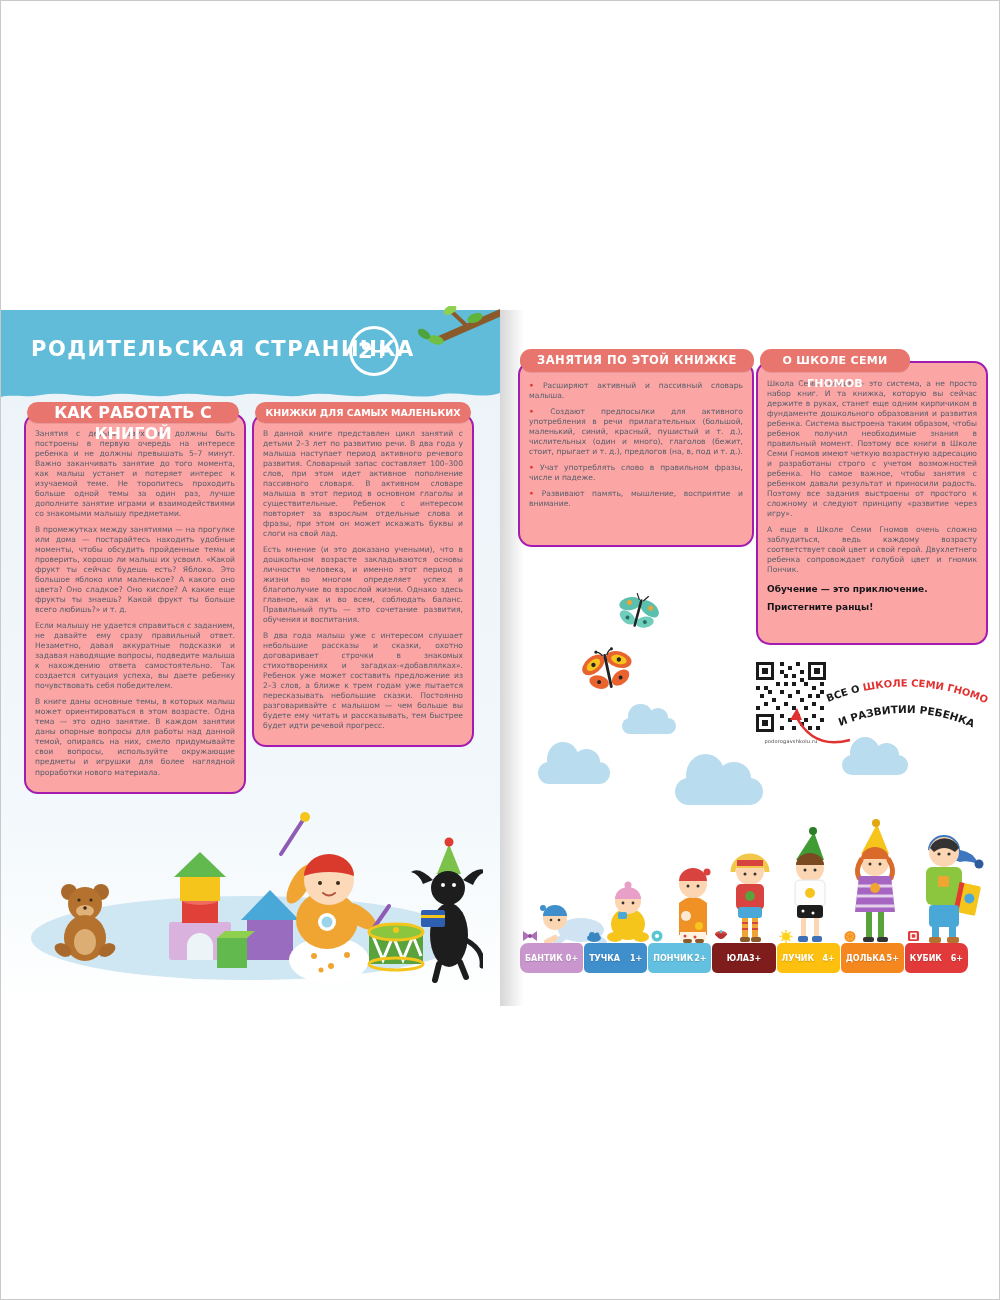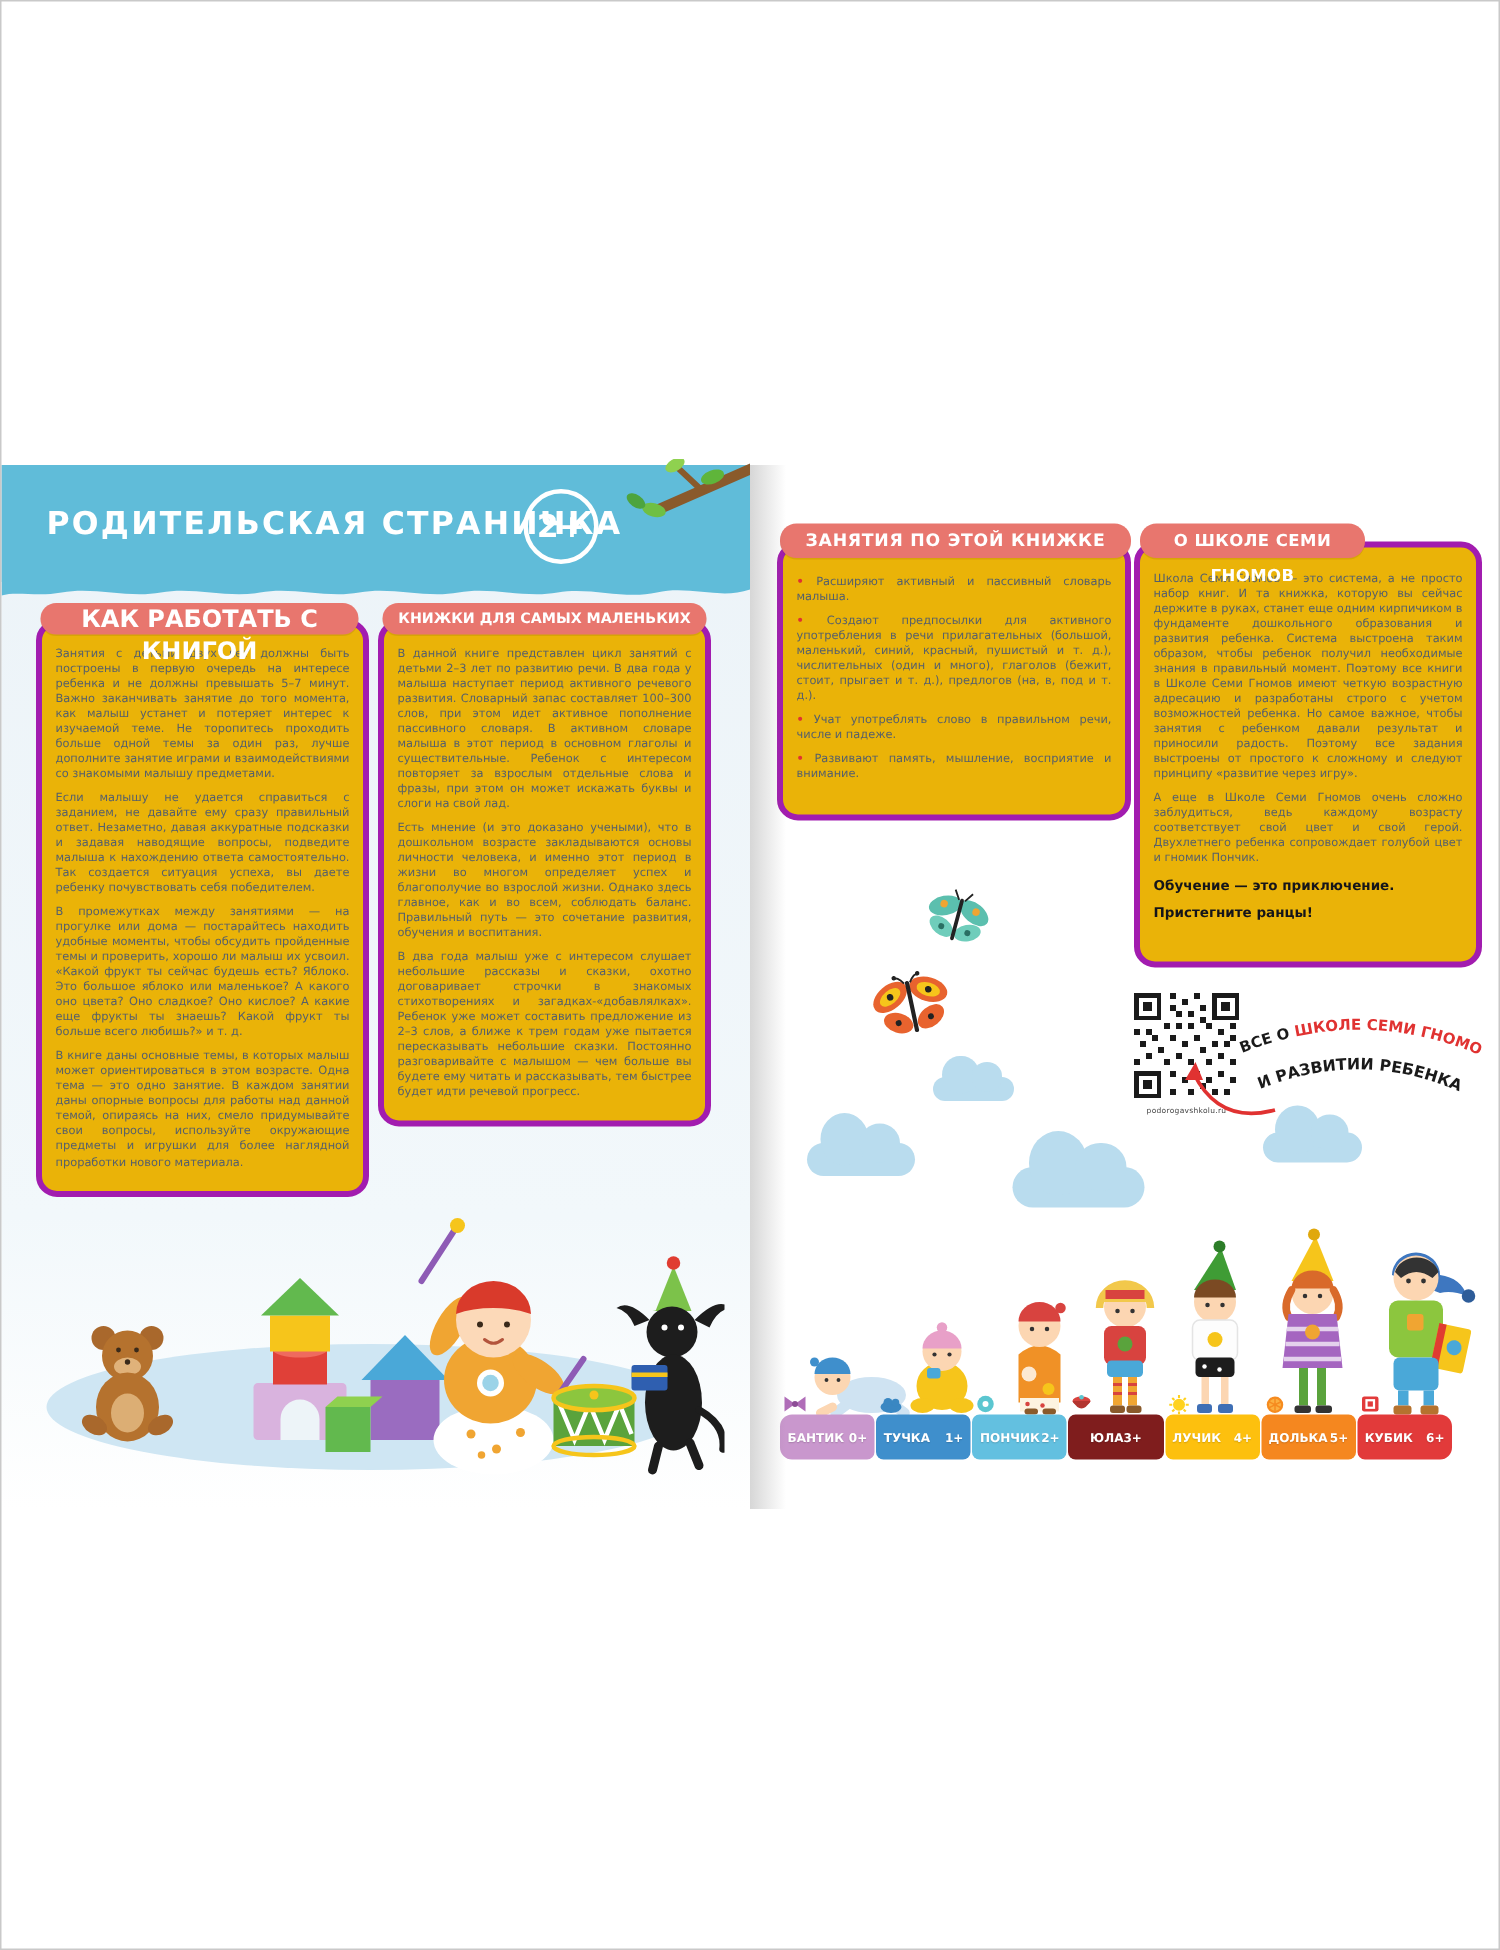--- a/index.html
+++ b/index.html
@@ -15,21 +15,21 @@
   .band-title{position:absolute;left:30px;top:0;height:78px;display:flex;align-items:center;
               color:#fff;font-size:21px;font-weight:bold;letter-spacing:1.5px;white-space:nowrap;}
   .age-badge{position:absolute;left:348px;top:16px;width:44px;height:44px;border:3px solid #fff;
              border-radius:50%;color:#fff;font-size:21px;font-weight:bold;text-align:center;line-height:44px;}
   .branch{position:absolute;right:0;top:-4px;z-index:2;}
 
   .pill{position:absolute;z-index:3;background:#e8766e;color:#fff;font-weight:bold;text-align:center;
         border-radius:11px;box-shadow:0 1px 0 rgba(0,0,0,.08);}
   .pill-l1{left:26px;top:92px;width:212px;height:21px;line-height:21px;font-size:16px;}
   .pill-l2{left:254px;top:92px;width:216px;height:21px;line-height:21px;font-size:9.5px;}
-  .tbox{position:absolute;background:#eab308;border:4px solid #a21caf;border-radius:14px;
+  .tbox{position:absolute;background:#fca5a5;border:2px solid #a21caf;border-radius:14px;
         padding:14px 9px 8px;box-sizing:border-box;color:#56606b;font-size:7.6px;line-height:1.32;
         text-align:justify;z-index:2;}
   .tbox p{margin:0 0 6px 0;}
   .box-l1{left:23px;top:103px;width:222px;min-height:372px;}
   .box-l2{left:251px;top:103px;width:222px;min-height:326px;}
   .illo{position:absolute;left:18px;top:470px;z-index:1;}
 
   
   .page-right{position:absolute;left:500px;top:310px;width:499px;height:696px;background:#fff;}
   .spine{position:absolute;left:0;top:0;width:24px;height:100%;
@@ -85,22 +85,22 @@
         <ellipse cx="44" cy="28" rx="7" ry="4" fill="#4da43e" transform="rotate(35 44 28)"></ellipse>
       </svg>
       <svg class="band-wave" viewBox="0 0 498 14" preserveAspectRatio="none">
         <path d="M0,0 H498 V5 C478,12 458,2 436,7 C414,12 392,3 370,7 C348,11 326,3 304,7 C282,11 260,3 238,7 C216,11 194,3 172,7 C150,11 128,3 106,7 C84,11 62,3 40,7 C24,10 10,6 0,9 Z" fill="#60bcd9"></path>
       </svg>
     </div>
 
     <div class="pill pill-l1">КАК РАБОТАТЬ С КНИГОЙ</div>
     <div class="tbox box-l1">
       <p>Занятия с детьми двух лет должны быть построены в первую очередь на интересе ребенка и не должны превышать 5–7 минут. Важно заканчивать занятие до того момента, как малыш устанет и потеряет интерес к изучаемой теме. Не торопитесь проходить больше одной темы за один раз, лучше дополните занятие играми и взаимодействиями со знакомыми малышу предметами.</p>
+      <p>В промежутках между занятиями — на прогулке или дома — постарайтесь находить удобные моменты, чтобы обсудить пройденные темы и проверить, хорошо ли малыш их усвоил. «Какой фрукт ты сейчас будешь есть? Яблоко. Это большое яблоко или маленькое? А какого оно цвета? Оно сладкое? Оно кислое? А какие еще фрукты ты знаешь? Какой фрукт ты больше всего любишь?» и т. д.</p>
       <p>Если малышу не удается справиться с заданием, не давайте ему сразу правильный ответ. Незаметно, давая аккуратные подсказки и задавая наводящие вопросы, подведите малыша к нахождению ответа самостоятельно. Так создается ситуация успеха, вы даете ребенку почувствовать себя победителем.</p>
-      <p>В промежутках между занятиями — на прогулке или дома — постарайтесь находить удобные моменты, чтобы обсудить пройденные темы и проверить, хорошо ли малыш их усвоил. «Какой фрукт ты сейчас будешь есть? Яблоко. Это большое яблоко или маленькое? А какого оно цвета? Оно сладкое? Оно кислое? А какие еще фрукты ты знаешь? Какой фрукт ты больше всего любишь?» и т. д.</p>
       <p>В книге даны основные темы, в которых малыш может ориентироваться в этом возрасте. Одна тема — это одно занятие. В каждом занятии даны опорные вопросы для работы над данной темой, опираясь на них, смело придумывайте свои вопросы, используйте окружающие предметы и игрушки для более наглядной проработки нового материала.</p>
     </div>
 
     <div class="pill pill-l2">КНИЖКИ ДЛЯ САМЫХ МАЛЕНЬКИХ</div>
     <div class="tbox box-l2">
       <p>В данной книге представлен цикл занятий с детьми 2–3 лет по развитию речи. В два года у малыша наступает период активного речевого развития. Словарный запас составляет 100–300 слов, при этом идет активное пополнение пассивного словаря. В активном словаре малыша в этот период в основном глаголы и существительные. Ребенок с интересом повторяет за взрослым отдельные слова и фразы, при этом он может искажать буквы и слоги на свой лад.</p>
       <p>Есть мнение (и это доказано учеными), что в дошкольном возрасте закладываются основы личности человека, и именно этот период в жизни во многом определяет успех и благополучие во взрослой жизни. Однако здесь главное, как и во всем, соблюдать баланс. Правильный путь — это сочетание развития, обучения и воспитания.</p>
       <p>В два года малыш уже с интересом слушает небольшие рассказы и сказки, охотно договаривает строчки в знакомых стихотворениях и загадках-«добавлялках». Ребенок уже может составить предложение из 2–3 слов, а ближе к трем годам уже пытается пересказывать небольшие сказки. Постоянно разговаривайте с малышом — чем больше вы будете ему читать и рассказывать, тем быстрее будет идти речевой прогресс.</p>
     </div>
 
@@ -179,21 +179,21 @@
     </svg>
   </div>
 
   <div class="page-right">
     <div class="spine"></div>
 
     <div class="pill pill-r1">ЗАНЯТИЯ ПО ЭТОЙ КНИЖКЕ</div>
     <div class="tbox box-r1">
       <p class="bullet">Расширяют активный и пассивный словарь малыша.</p>
       <p class="bullet">Создают предпосылки для активного употребления в речи прилагательных (большой, маленький, синий, красный, пушистый и т. д.), числительных (один и много), глаголов (бежит, стоит, прыгает и т. д.), предлогов (на, в, под и т. д.).</p>
-      <p class="bullet">Учат употреблять слово в правильном речи, числе и падеже.</p>
+      <p class="bullet">Учат употреблять слово в правильном фразы, числе и падеже.</p>
       <p class="bullet">Развивают память, мышление, восприятие и внимание.</p>
     </div>
 
     <div class="pill pill-r2">О ШКОЛЕ СЕМИ ГНОМОВ</div>
     <div class="tbox box-r2">
       <p>Школа Семи Гномов — это система, а не просто набор книг. И та книжка, которую вы сейчас держите в руках, станет еще одним кирпичиком в фундаменте дошкольного образования и развития ребенка. Система выстроена таким образом, чтобы ребенок получил необходимые знания в правильный момент. Поэтому все книги в Школе Семи Гномов имеют четкую возрастную адресацию и разработаны строго с учетом возможностей ребенка. Но самое важное, чтобы занятия с ребенком давали результат и приносили радость. Поэтому все задания выстроены от простого к сложному и следуют принципу «развитие через игру».</p>
       <p>А еще в Школе Семи Гномов очень сложно заблудиться, ведь каждому возрасту соответствует свой цвет и свой герой. Двухлетнего ребенка сопровождает голубой цвет и гномик Пончик.</p>
       <p class="motto first">Обучение — это приключение.</p>
       <p class="motto">Пристегните ранцы!</p>
     </div>

